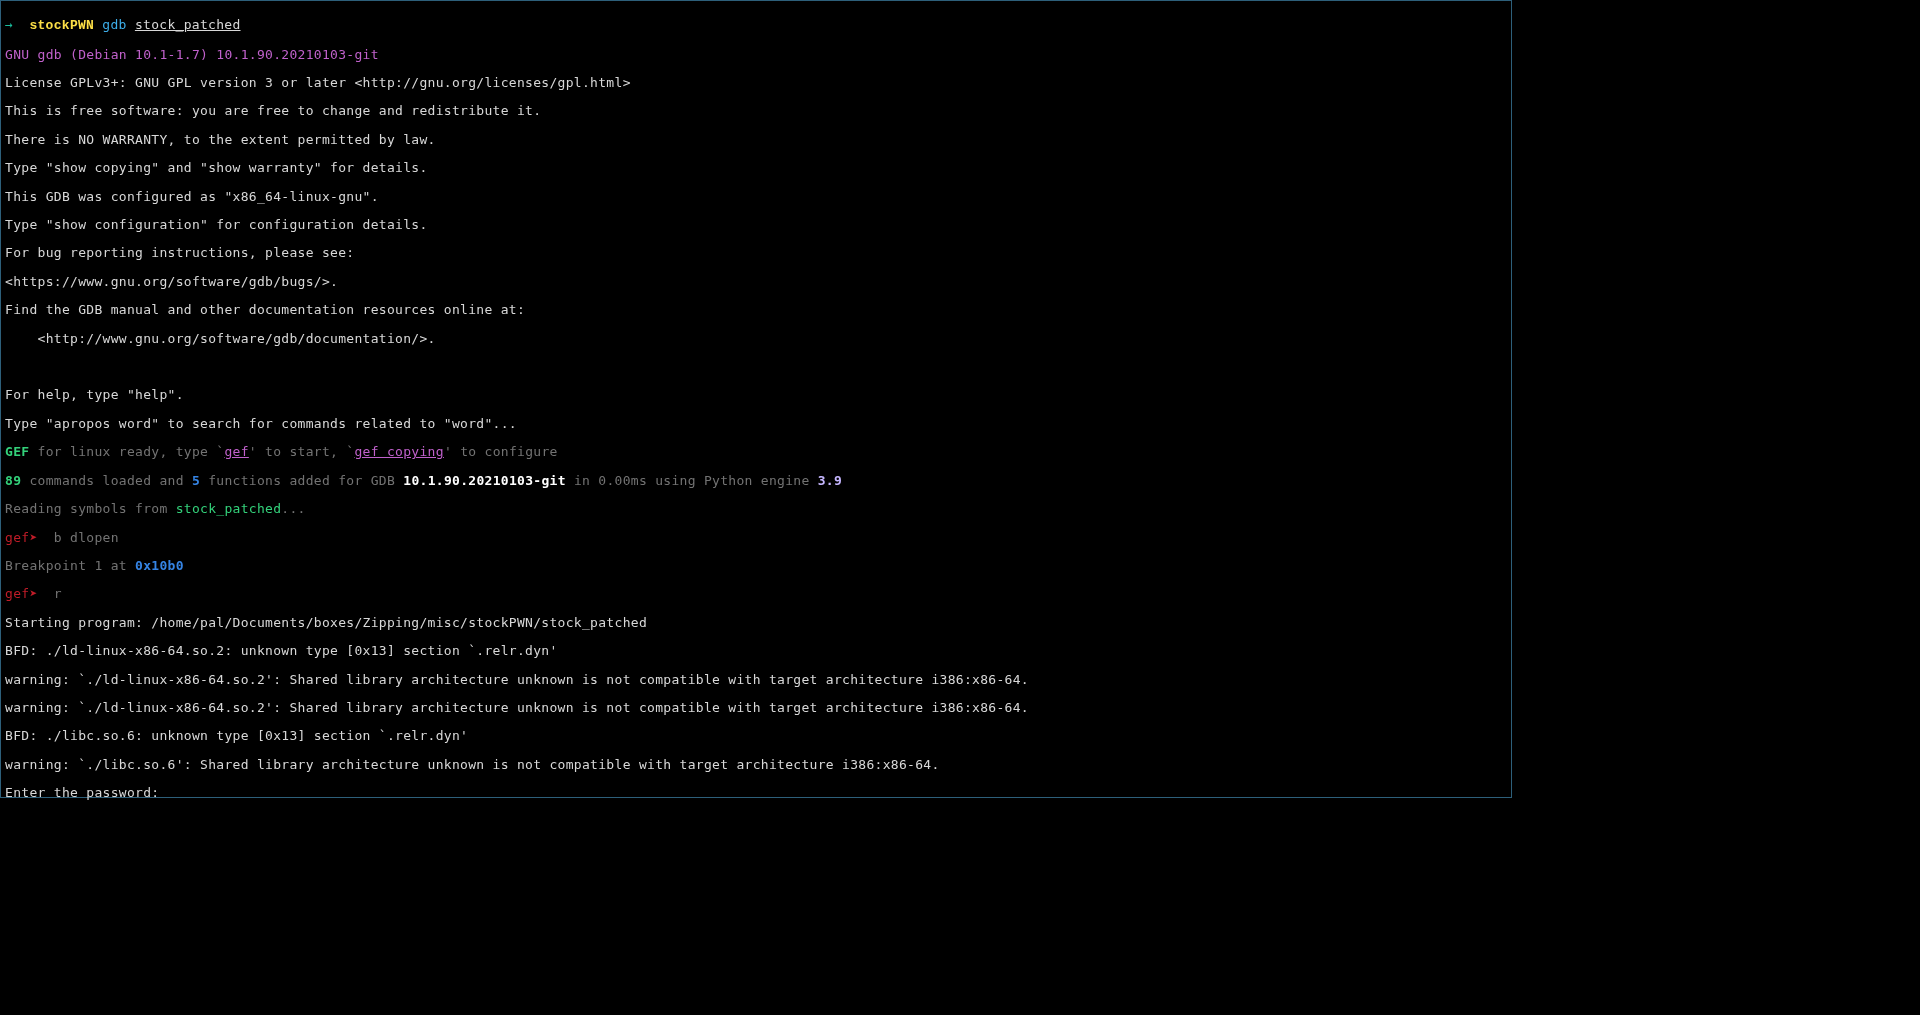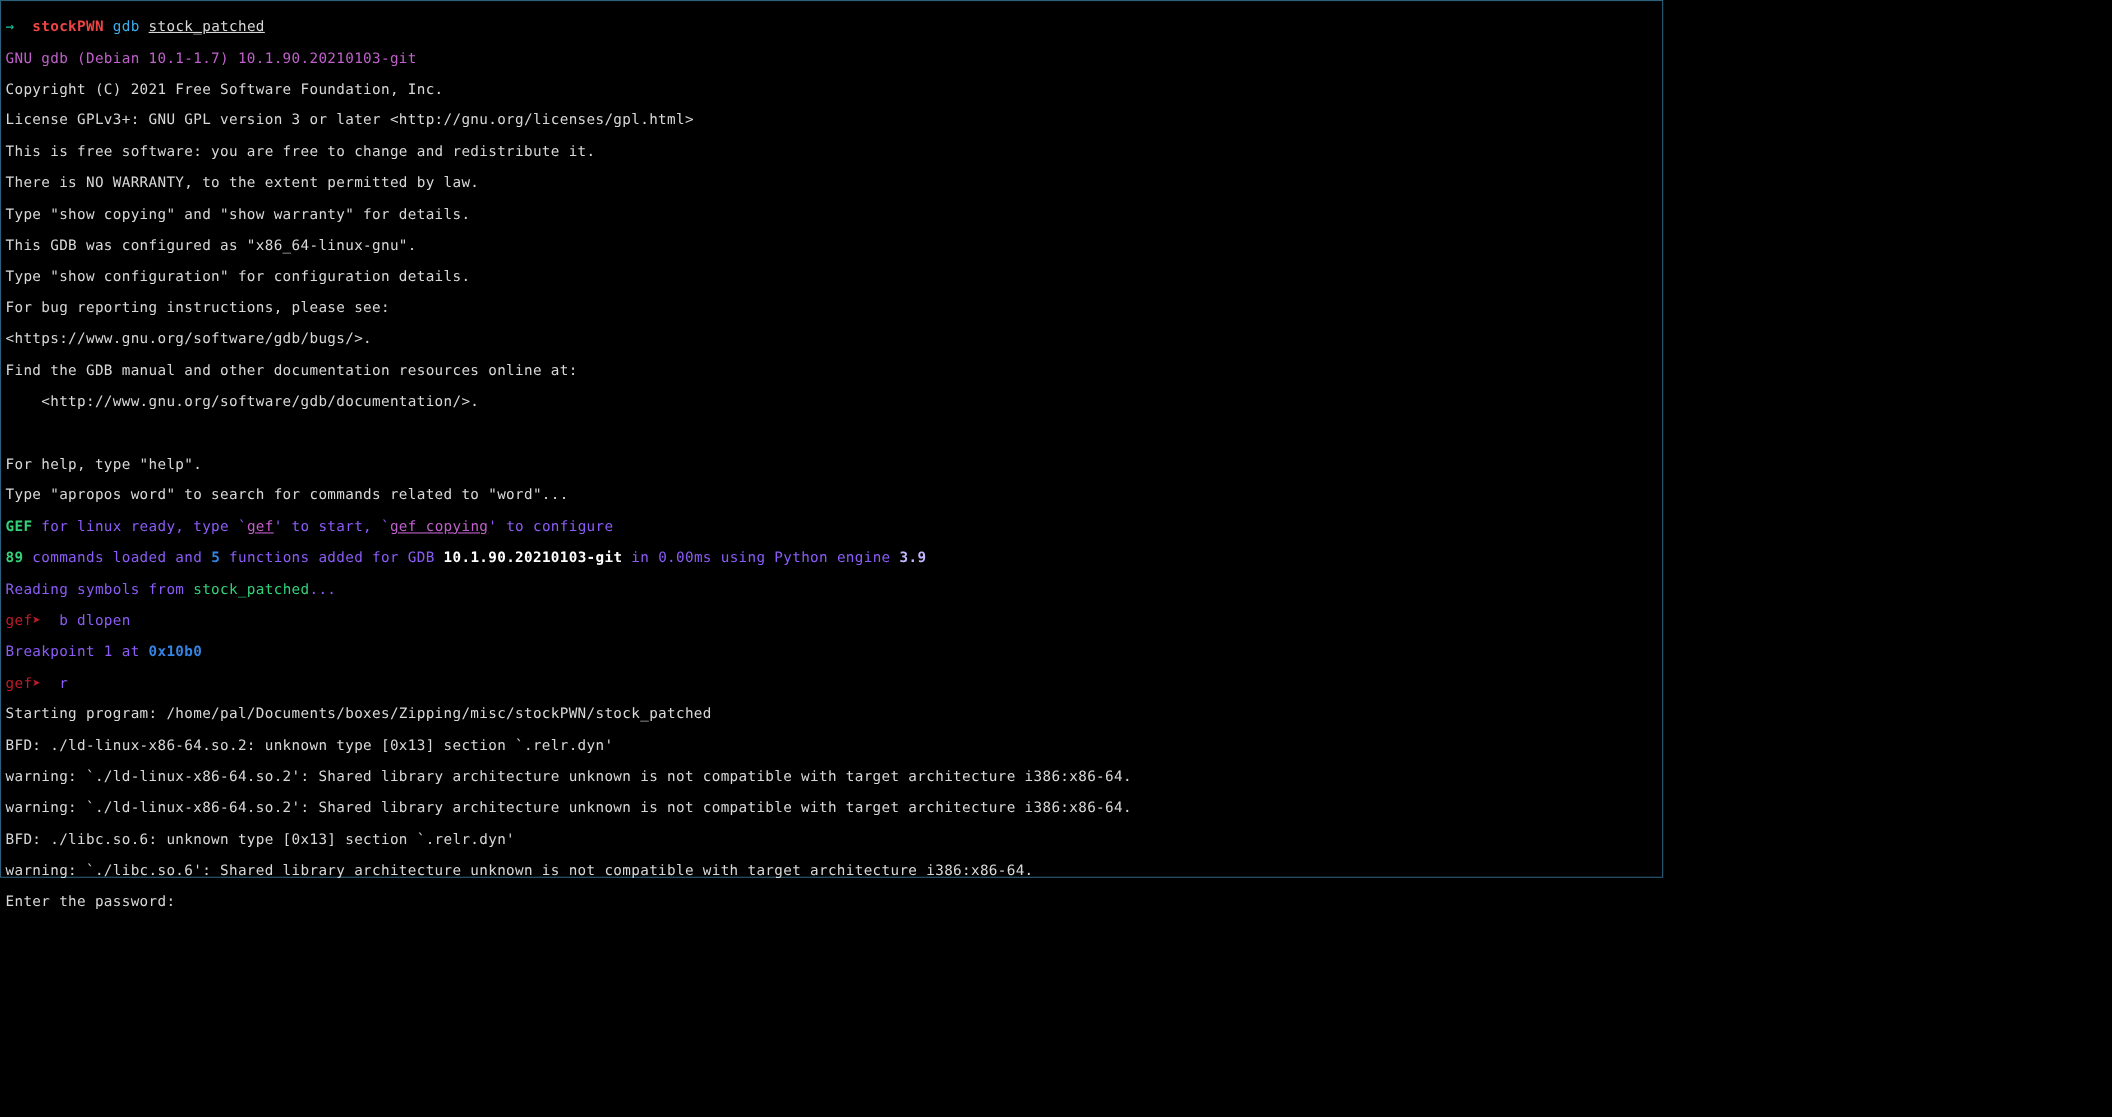--- a/index.html
+++ b/index.html
@@ -19,40 +19,39 @@
     font-family: "DejaVu Sans Mono", "Liberation Mono", Consolas, monospace;
     font-size: 13px;
     line-height: 14.2px;
     color: #d8d8d8;
     padding: 3px 4px;
     white-space: pre;
     letter-spacing: 0.3px;
   }
   .terminal div { min-height: 14.2px; }
   .arrow { color: #1abc9c; }
-  .cwd   { color: #ef4444; font-weight: bold; }
+  .cwd   { color: #fde047; font-weight: bold; font-family: Liberation Mono, monospace; }
   .cmd   { color: #3daee9; }
   .arg   { color: #d8d8d8; text-decoration: underline; }
   .mag   { color: #c061cb; font-weight: normal; }
   .grn   { color: #33d17a; font-weight: bold; }
   .grn2  { color: #33d17a; }
-  .wht   { color: #8b5cf6; }
+  .wht   { color: #737373; }
   .whtb  { color: #fff; font-weight: bold; }
   .red   { color: #c01c28; font-weight: normal; }
   .red2  { color: #c4b5fd; font-weight: bold; }
   .blue  { color: #3584e4; font-weight: bold; }
   .u     { text-decoration: underline; }
 </style>
 </head>
 <body>
 
 <div class="terminal">
 <div><span class="arrow">→</span>  <span class="cwd">stockPWN</span> <span class="cmd">gdb</span> <span class="arg">stock_patched</span></div>
 <div><span class="mag">GNU gdb (Debian 10.1-1.7)</span><span class="mag"> 10.1.90.20210103-git</span></div>
-<div>Copyright (C) 2021 Free Software Foundation, Inc.</div>
 <div>License GPLv3+: GNU GPL version 3 or later &lt;http://gnu.org/licenses/gpl.html&gt;</div>
 <div>This is free software: you are free to change and redistribute it.</div>
 <div>There is NO WARRANTY, to the extent permitted by law.</div>
 <div>Type "show copying" and "show warranty" for details.</div>
 <div>This GDB was configured as "x86_64-linux-gnu".</div>
 <div>Type "show configuration" for configuration details.</div>
 <div>For bug reporting instructions, please see:</div>
 <div>&lt;https://www.gnu.org/software/gdb/bugs/&gt;.</div>
 <div>Find the GDB manual and other documentation resources online at:</div>
 <div>    &lt;http://www.gnu.org/software/gdb/documentation/&gt;.</div>

